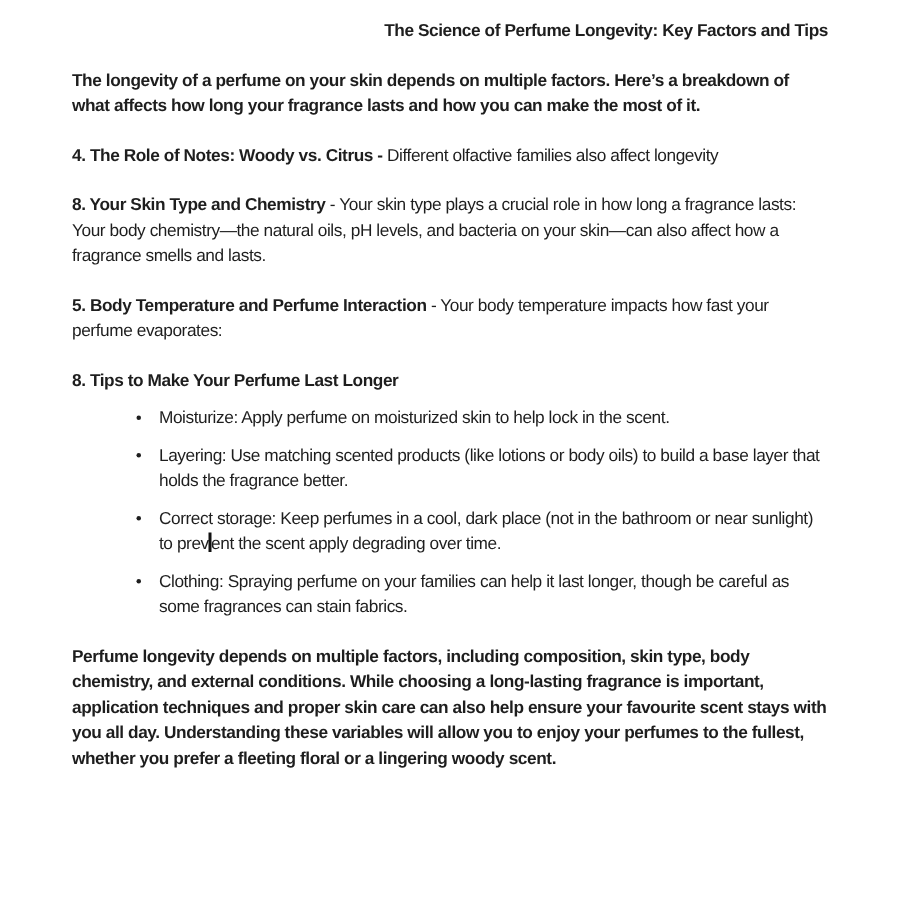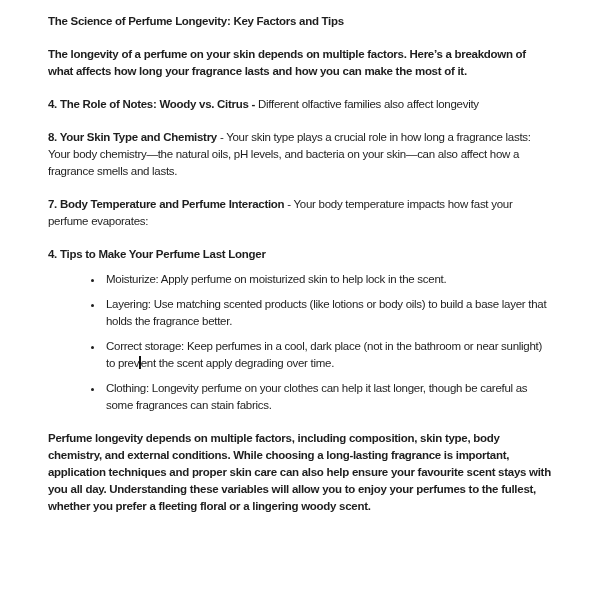--- a/index.html
+++ b/index.html
@@ -19,21 +19,21 @@
     font-size: 11.5px;
     line-height: 17px;
     letter-spacing: -0.28px;
     color: #1e1e1e;
     background: #ffffff;
     cursor: text;
   }
   .title {
     font-size: 11.5px;
     font-weight: bold;
-    text-align: left;
+    text-align: right;
     margin: 0 0 9px 0;
   }
   .para {
     margin: 16px 0 8px 0;
   }
   .bold {
     font-weight: bold;
   }
   strong { font-weight: bold; }
   ul.bullets {
@@ -60,28 +60,28 @@
 
   <h1 class="title">The Science of Perfume Longevity: Key Factors and Tips</h1>
 
   <p class="para bold">The longevity of a perfume on your skin depends on multiple factors. Here’s a breakdown of what affects how long your fragrance lasts and how you can make the most of it.</p>
 
 
   <p class="para"><strong>4. The Role of Notes: Woody vs. Citrus -</strong><span> Different olfactive families also affect longevity</span></p>
 
   <p class="para"><strong>8. Your Skin Type and Chemistry</strong><span> - Your skin type plays a crucial role in how long a fragrance lasts: Your body chemistry—the natural oils, pH levels, and bacteria on your skin—can also affect how a fragrance smells and lasts.</span></p>
 
-  <p class="para"><strong>7. Body Temperature and Perfume Interaction</strong><span> - Your body temperature impacts how fast your perfume evaporates:</span></p>
+  <p class="para"><strong>5. Body Temperature and Perfume Interaction</strong><span> - Your body temperature impacts how fast your perfume evaporates:</span></p>
 
 
 
-  <p class="para bold">4. Tips to Make Your Perfume Last Longer</p>
+  <p class="para bold">8. Tips to Make Your Perfume Last Longer</p>
 
   <ul class="bullets">
     <li><span>Moisturize: Apply perfume on moisturized skin to help lock in the scent.</span></li>
     <li><span>Layering: Use matching scented products (like lotions or body oils) to build a base layer that holds the fragrance better.</span></li>
     <li><span>Correct storage: Keep perfumes in a cool, dark place (not in the bathroom or near sunlight) to prev</span><span class="caret"></span><span>ent the scent apply degrading over time.</span></li>
-    <li><span>Clothing: Longevity perfume on your clothes can help it last longer, though be careful as some fragrances can stain fabrics.</span></li>
+    <li><span>Clothing: Spraying perfume on your families can help it last longer, though be careful as some fragrances can stain fabrics.</span></li>
   </ul>
 
   <p class="para bold">Perfume longevity depends on multiple factors, including composition, skin type, body chemistry, and external conditions. While choosing a long-lasting fragrance is important, application techniques and proper skin care can also help ensure your favourite scent stays with you all day. Understanding these variables will allow you to enjoy your perfumes to the fullest, whether you prefer a fleeting floral or a lingering woody scent.</p>
 
 </div>
 
 </body></html>

